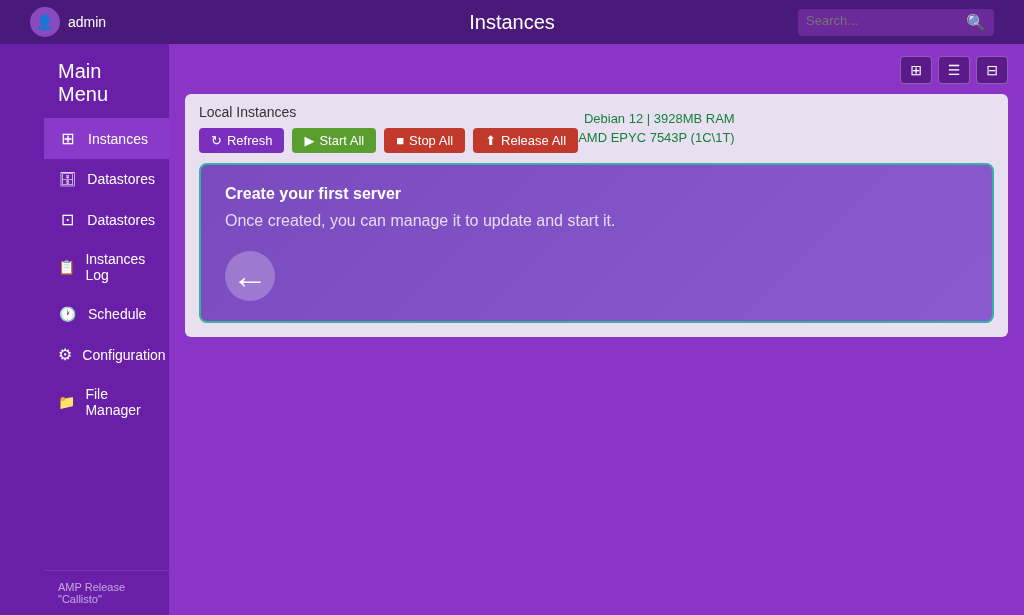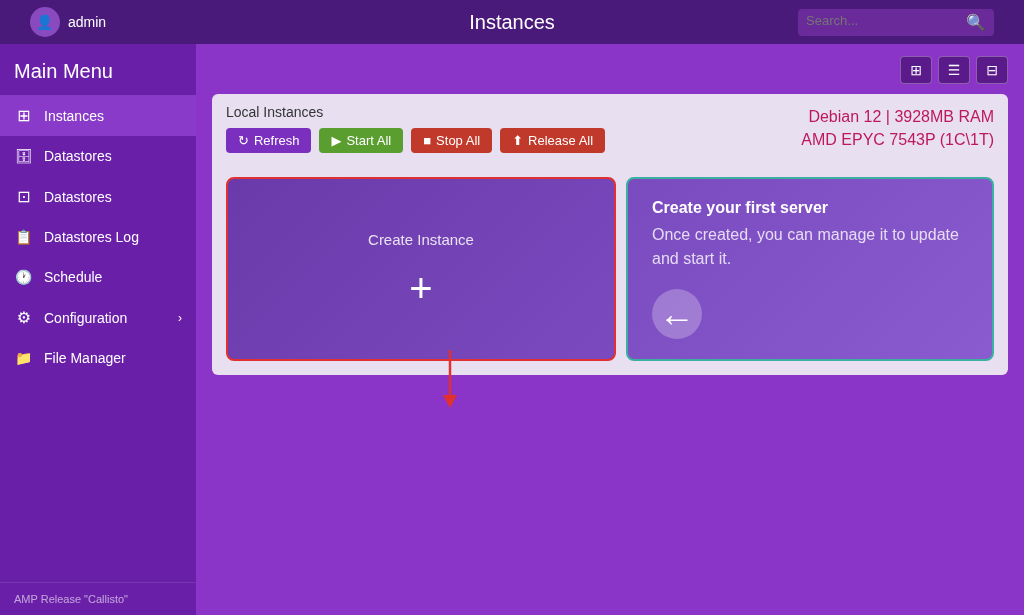--- a/index.html
+++ b/index.html
@@ -71,25 +71,26 @@
 
     
     .main-layout {
       display: flex;
       flex: 1;
       overflow: hidden;
     }
 
     
     .sidebar {
-      width: 196px;
+      width: 169px;
       background: #6a1fa8;
       display: flex;
       flex-direction: column;
       flex-shrink: 0;
+      padding-left: 44px;
     }
     .sidebar-header {
       color: white;
       font-size: 20px;
       font-weight: 300;
       padding: 16px 14px 12px;
     }
     .sidebar-item {
       display: flex;
       align-items: center;
@@ -153,31 +154,30 @@
 
     
     .local-instances-panel {
       background: #e8e0f0;
       border-radius: 6px;
       padding: 10px 14px 14px;
     }
     .panel-header {
       display: flex;
       align-items: center;
-      justify-content: space-between;
-      margin-bottom: 24px;
+      margin-bottom: 10px;
     }
     .panel-title {
       font-size: 14px;
       color: #333;
       font-weight: 500;
     }
     .panel-info {
-      font-size: 16px;
-      color: #be185d;
+      font-size: 13px;
+      color: #15803d;
       text-align: right;
       line-height: 1.4;
     }
     .panel-actions {
       display: flex;
       gap: 8px;
       align-items: center;
     }
     .action-btn {
       display: flex;
@@ -308,21 +308,21 @@
     <div class="sidebar-item">
       <span class="si-icon icon-datastores"></span>
       <span>Datastores</span>
     </div>
     <div class="sidebar-item">
       <span class="si-icon icon-templates"></span>
       <span>Datastores</span>
     </div>
     <div class="sidebar-item">
       <span class="si-icon icon-deployment"></span>
-      <span>Datastores Log</span>
+      <span>Instances Log</span>
     </div>
     <div class="sidebar-item">
       <span class="si-icon icon-schedule"></span>
       <span>Schedule</span>
     </div>
     <div class="sidebar-item">
       <span class="si-icon icon-config"></span>
       <span>Configuration</span>
       <span class="si-chevron">›</span>
     </div>
@@ -372,31 +372,20 @@
           </div>
         </div>
         <div class="panel-info">
           <div>Debian  12 | 3928MB RAM</div>
           <div>AMD EPYC 7543P (1C\1T)</div>
         </div>
       </div>
 
       <div class="instances-grid">
 
-        <div class="create-instance-card">
-          <div class="create-label">Create Instance</div>
-          <div class="create-plus">+</div>
-
-          <div style="position:absolute; bottom:-55px; left:55%; pointer-events:none;">
-            <svg width="50" height="60">
-              <line x1="10" y1="0" x2="10" y2="45" stroke="#e03030" stroke-width="2.5"></line>
-              <polygon points="3,45 17,45 10,58" fill="#e03030"></polygon>
-            </svg>
-          </div>
-        </div>
 
         <div class="help-card">
           <div class="help-title">Create your first server</div>
           <div class="help-text">Once created, you can manage it to update and start it.</div>
           <div class="help-arrow">
             <div class="help-arrow-icon">←</div>
           </div>
         </div>
 
       </div>

